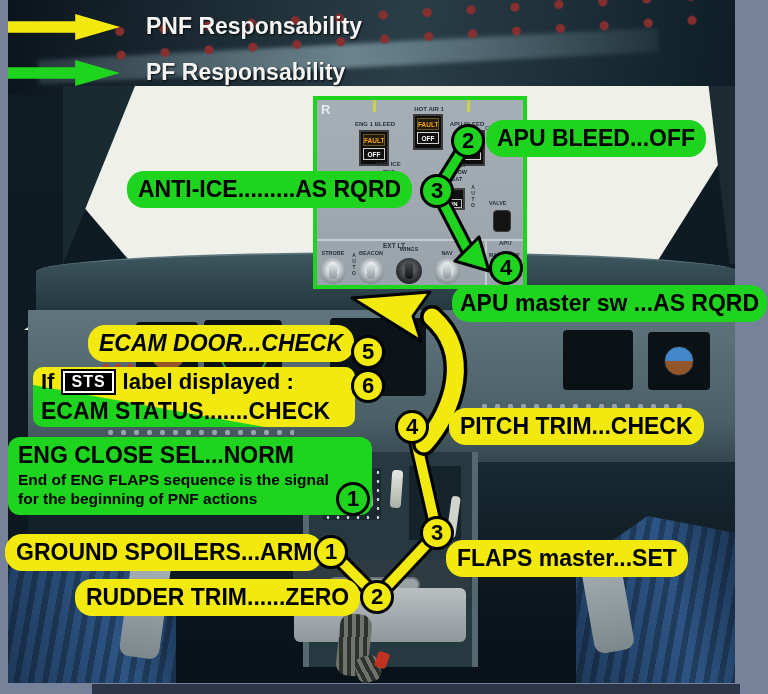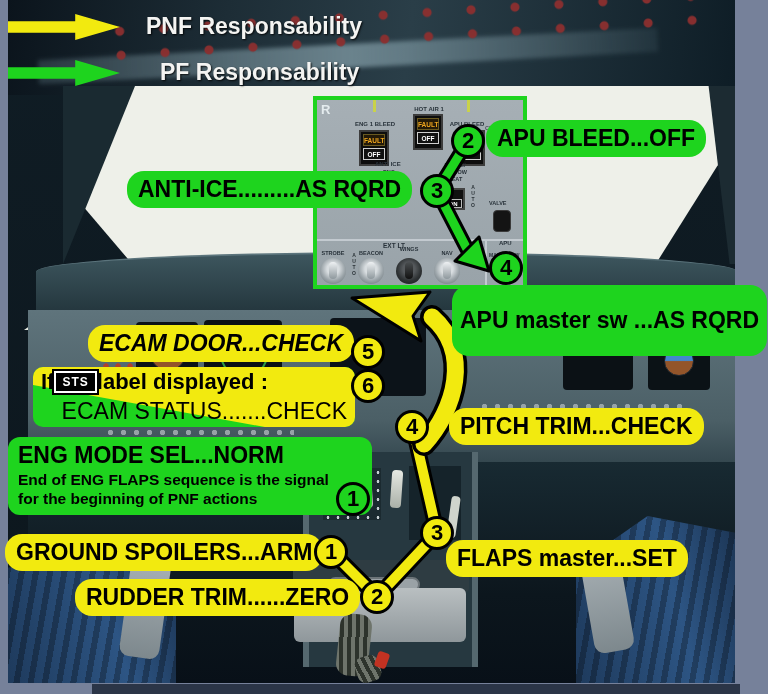--- a/index.html
+++ b/index.html
@@ -114,24 +114,24 @@
   .circ.green{background:var(--green,#1ed41e);}
   .engblock{position:absolute;left:8px;top:437px;width:364px;box-sizing:border-box;border-radius:12px;
        background:var(--green,#1ed41e);padding:3px 10px 7px;color:#000;}
   .engblock .t1{font-weight:bold;font-size:23px;line-height:30px;}
   .engblock .t2{font-weight:600;font-size:15.5px;line-height:19px;}
   .stsblock{position:absolute;left:33px;top:367px;width:322px;height:60px;border-radius:10px;overflow:hidden;
        background:var(--green,#1ed41e);}
   .stsblock .yl{position:absolute;inset:0;background:var(--yellow,#f2ea0f);
        clip-path:polygon(0 0,100% 0,100% 100%,72% 100%,0 30%);}
   .stsblock .content{position:absolute;inset:0;padding:1px 8px;color:#000;}
-  .sts-line1{display:flex;align-items:center;font-weight:bold;font-size:22px;line-height:28px;}
+  .sts-line1{display:flex;align-items:center;gap:9px;font-weight:bold;font-size:22px;line-height:28px;}
   .sts-badge{background:#000;color:#fff;border:2px solid #fff;box-shadow:0 0 0 2px #000;
-       font-weight:bold;font-size:12px;line-height:18px;padding:0 6px;letter-spacing:1px;}
-  .sts-line2{font-weight:normal;font-size:23px;line-height:30px;text-align:right;}
+       font-weight:bold;font-size:16px;line-height:18px;padding:0 6px;letter-spacing:1px;}
+  .sts-line2{font-weight:bold;font-size:23px;line-height:30px;}
   svg.connectors{position:absolute;left:0;top:0;pointer-events:none;}
 </style>
 </head>
 <body>
 
 <div class="stage">
 
   <div class="photo">
     <div class="ovh"></div>
     <div class="ovh-streak"></div>
@@ -175,21 +175,21 @@
     <div class="seat seat-left"></div>
     <div class="seat seat-right"></div>
     <div class="armrest arm-left"></div>
     <div class="armrest arm-right"></div>
   </div>
   <div class="bottom-shadow"></div>
 
   <div class="big-arrow" style="left:8px;top:14px;background:var(--yellow,#f2ea0f);"></div>
   <div class="legend-text" style="left:146px;top:13px;">PNF Responsability</div>
   <div class="big-arrow" style="left:8px;top:60px;background:var(--green,#1ed41e);"></div>
-  <div class="legend-text" style="left:160px;top:59px;">PF Responsability</div>
+  <div class="legend-text" style="left:146px;top:59px;">PF Responsability</div>
 
   <div class="inset">
     <div class="tl" style="left:4px;top:3px;font-size:13px;line-height:14px;color:#e4ebee;">R</div>
     <div class="tick" style="left:56px;"></div>
     <div class="tick" style="left:150px;"></div>
     <div class="tl" style="left:28px;top:21px;width:60px;">ENG 1 BLEED</div>
     <div class="tl" style="left:84px;top:6px;width:56px;">HOT AIR 1</div>
     <div class="tl" style="left:122px;top:21px;width:56px;">APU BLEED</div>
     <div class="tl" style="left:168px;top:25px;color:#4a5458;font-size:5.5px;">CLOSE</div>
     <div class="pb" style="left:42px;top:30px;">
@@ -246,23 +246,23 @@
     </g>
     <g>
       <path d="M468 141 L437 191 L467 249" fill="none" stroke="#000" stroke-width="15" stroke-linecap="round" stroke-linejoin="round"></path>
       <path d="M468 141 L437 191 L467 249" fill="none" style="stroke:var(--green,#1ed41e);" stroke-width="9" stroke-linecap="round" stroke-linejoin="round"></path>
       <polygon points="489,271 479,237 455,261" style="fill:var(--green,#1ed41e);" stroke="#000" stroke-width="3" stroke-linejoin="round"></polygon>
     </g>
   </svg>
 
   <div class="note green" style="left:486px;top:120px;">APU BLEED...OFF</div>
   <div class="note green" style="left:127px;top:171px;">ANTI-ICE.........AS RQRD</div>
-  <div class="note green" style="left:452px;top:285px;padding:19px 8px;">APU master sw ...AS RQRD</div>
+  <div class="note green" style="left:452px;top:285px;padding:2px 8px;">APU master sw ...AS RQRD</div>
   <div class="engblock">
-    <div class="t1">ENG MODE SEL...NORM</div>
+    <div class="t1">ENG CLOSE SEL...NORM</div>
     <div class="t2">End of ENG FLAPS sequence is the signal</div>
     <div class="t2">for the beginning of PNF actions</div>
   </div>
 
   <div class="note" style="left:88px;top:325px;font-style:italic;">ECAM DOOR...CHECK</div>
   <div class="stsblock">
     <div class="yl"></div>
     <div class="content">
       <div class="sts-line1">
         <span>If</span>

